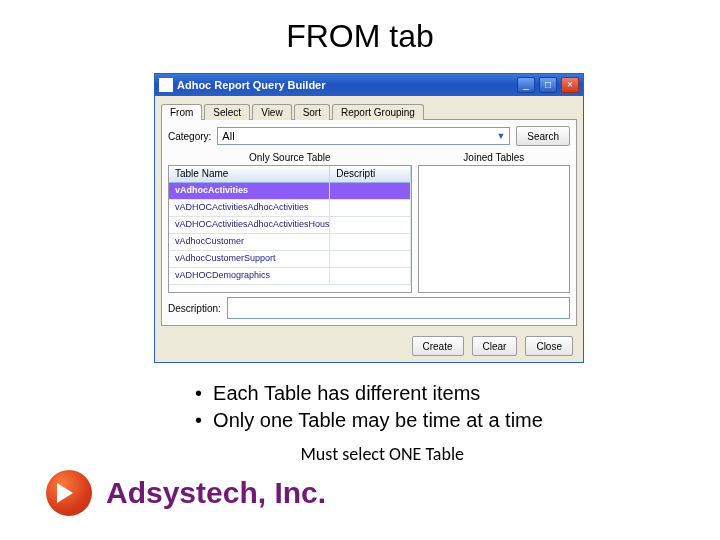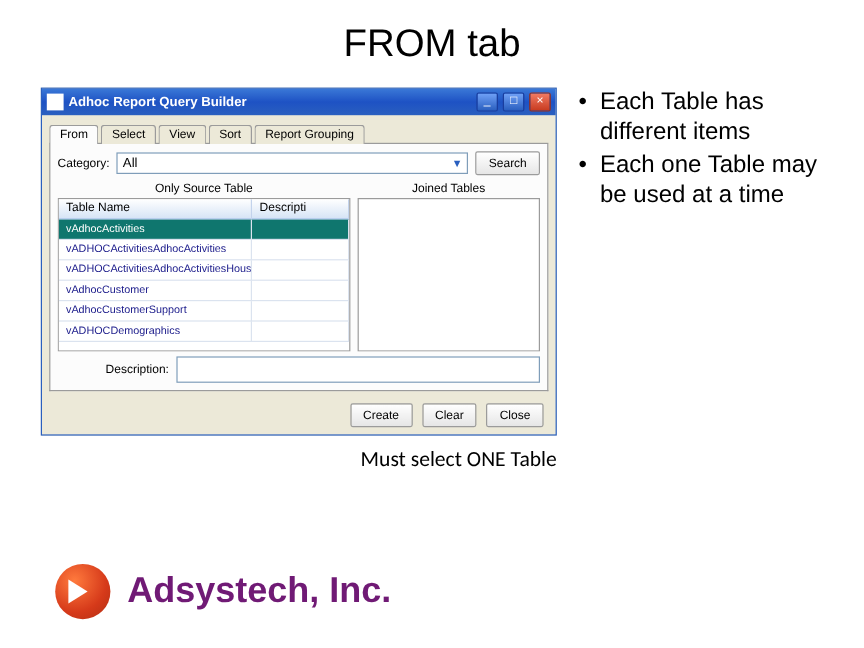--- a/index.html
+++ b/index.html
@@ -7,22 +7,22 @@
     width: 720px; height: 540px;
     font-family: Arial, Helvetica, sans-serif;
     background: #fff; color: #000;
     position: relative; overflow: hidden;
   }
   .slide-title {
     font-size: 32px; text-align: center;
     margin-top: 18px; font-weight: 400;
   }
   .content-row {
-    display: flex; flex-direction: row;
-    margin: 18px 16px 0 34px; gap: 18px;
+    display: flex; flex-direction: column;
+    margin: 18px 16px 0 34px; gap: 18px; align-items: center;
   }
   
   .window {
     width: 430px; height: 290px;
     border: 1px solid #2a5fbf;
     background: #ece9d8;
     display: flex; flex-direction: column;
     font-size: 10px;
   }
   .titlebar {
@@ -91,25 +91,25 @@
     background:linear-gradient(#fff,#d6e4f6);
     border-right:1px solid #c3d3ec; border-bottom:1px solid #95b6e4;
     padding:2px 6px;
   }
   .grid .grow div {
     border-right:1px solid #dbe3ef; border-bottom:1px solid #dbe3ef;
     padding:2px 6px; white-space:nowrap; overflow:hidden; color:#1a1a8a; font-size:9px;
   }
   .grid .c1 { flex:2.2; }
   .grid .c2 { flex:1; }
-  .grid .grow.sel div { background:#0f766e; color:#fff; }
+  .grid .grow.sel div { background:#8b5cf6; color:#fff;font-weight:bold; }
   .joined {
     flex:1; border:1px solid #9b9b9b; background:#fff;
   }
-  .descrow { display:flex; align-items:center; gap:6px;margin-left:40px; }
+  .descrow { display:flex; align-items:center; gap:6px; }
   .descrow label { font-size:10px; }
   .descrow .descbox {
     flex:1; height:22px; border:1px solid #7f9db9; background:#fff;
   }
   .buttonbar {
     display:flex; justify-content:flex-end; gap:8px;
     padding:6px 10px;
   }
   
   .bullets {
@@ -232,21 +232,21 @@
     <div class="buttonbar">
       <button class="panelbtn">Create</button>
       <button class="panelbtn">Clear</button>
       <button class="panelbtn">Close</button>
     </div>
   </div>
 
   <div class="bullets">
     <ul>
       <li>Each Table has different items</li>
-      <li>Each one Table may be used at a time</li>
+      <li>Only one Table may be time at a time</li>
     </ul>
   </div>
 </div>
 
 <div class="caption">Must select ONE Table</div>
 
 <div class="footer">
   <div class="logo-mark"></div>
   <div class="logo-text">Adsystech, Inc.</div>
 </div>

